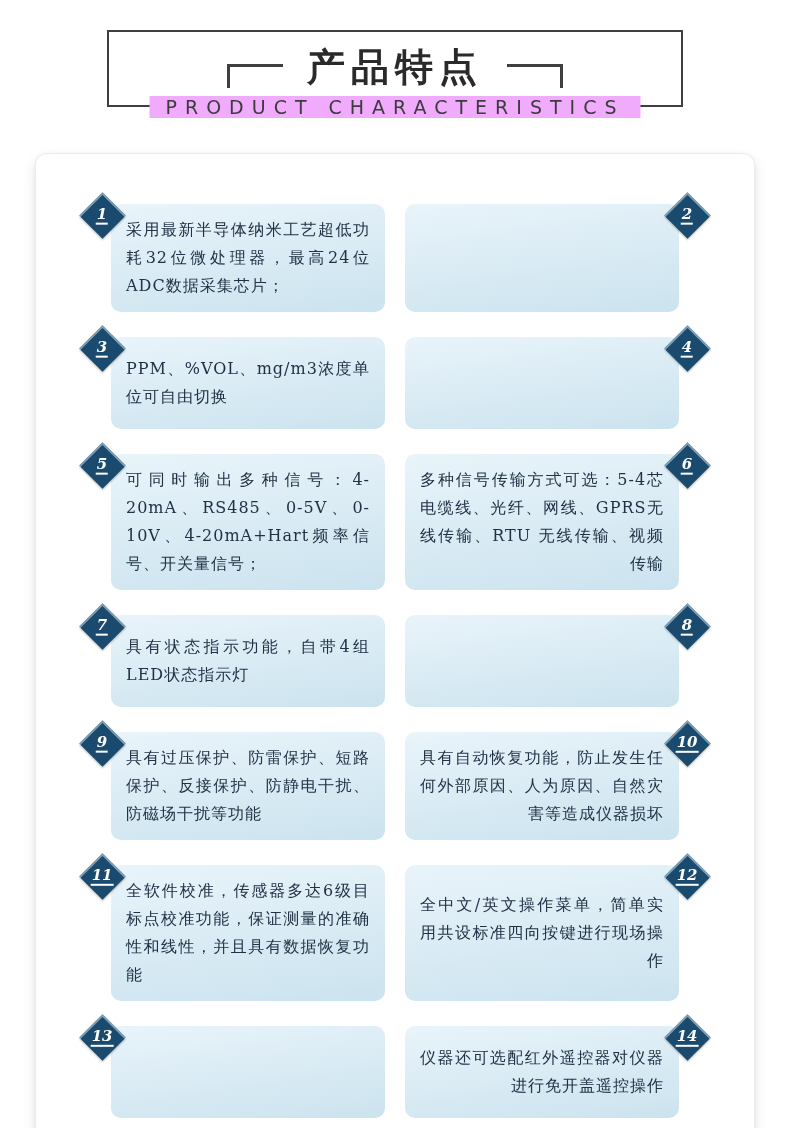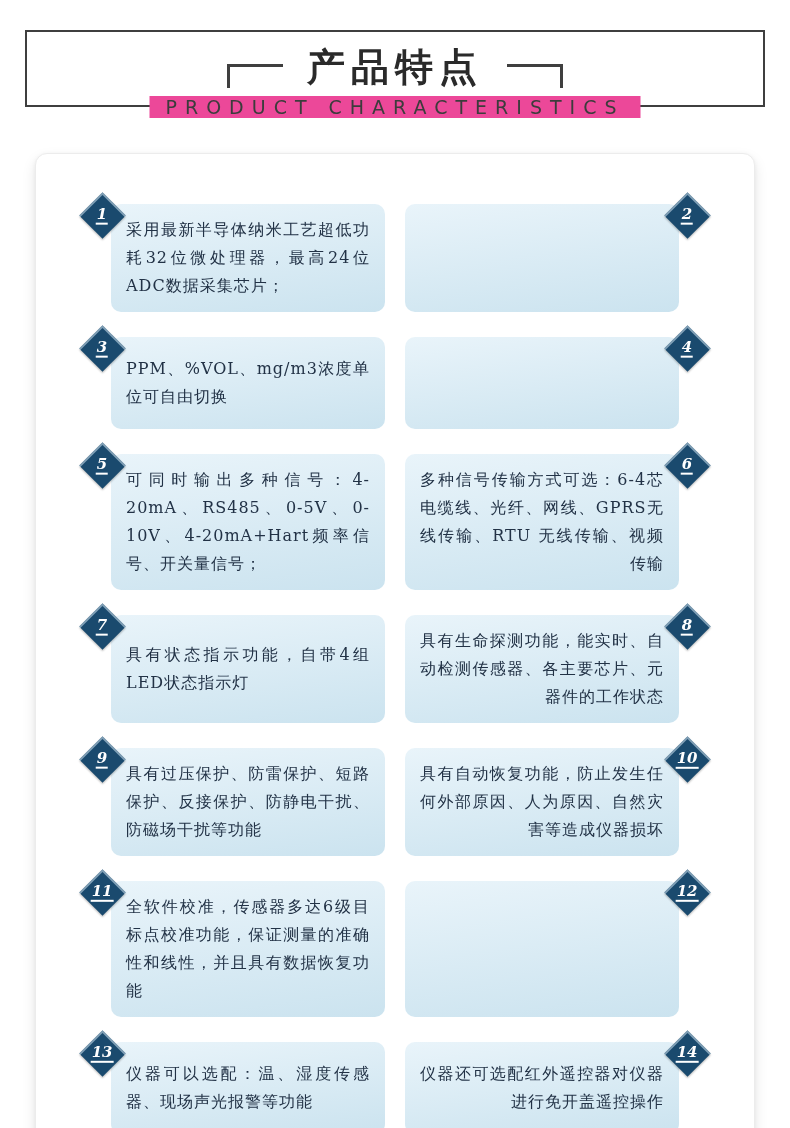--- a/index.html
+++ b/index.html
@@ -11,39 +11,39 @@
   }
   *{box-sizing:border-box;}
   html,body{margin:0;padding:0;}
   body{
     width:790px;height:1128px;background:#ffffff;
     font-family:"DejaVu Sans",sans-serif;overflow:hidden;
   }
 
   
   .header-box{
-    width:740px;height:77px;margin:30px auto 0;
+    width:576px;height:77px;margin:30px auto 0;
     border:2px solid var(--line);
     position:relative;
     display:flex;align-items:center;justify-content:center;gap:18px;
   }
   .bracket{
     width:56px;height:24px;margin-top:14px;flex:0 0 auto;
   }
   .bracket.left{border-top:3px solid var(--line);border-left:3px solid var(--line);}
   .bracket.right{border-top:3px solid var(--line);border-right:3px solid var(--line);}
   .page-title{
     margin:0;padding:0 6px;
     font-size:38px;font-weight:bold;letter-spacing:6px;color:#2a2a2a;
     font-family:"DejaVu Sans",sans-serif;line-height:1;
     transform:translateY(-2px);
   }
   .page-subtitle{
     position:absolute;left:50%;bottom:-2px;transform:translate(-50%,50%);
-    background:#ec4899;padding:0 16px;white-space:nowrap;
+    background:#f0abfc;padding:0 16px;white-space:nowrap;
     font-size:19px;letter-spacing:8px;color:#3c3c3c;font-weight:500;
   }
 
   
   .panel{
     width:720px;margin:46px auto 0;
     background:#ffffff;border:1px solid #ececec;border-radius:12px;
     box-shadow:0 6px 14px rgba(0,0,0,.10),0 1px 4px rgba(0,0,0,.05);
   }
   .grid{
@@ -121,33 +121,32 @@
         <div class="card left">
           <span class="badge">
             <em>5</em>
           </span>
           <p class="txt">可同时输出多种信号：4-20mA、RS485、0-5V、0-10V、4-20mA+Hart频率信号、开关量信号；</p>
         </div>
         <div class="card right">
           <span class="badge">
             <em>6</em>
           </span>
-          <p class="txt">多种信号传输方式可选：6-4芯电缆线、光纤、网线、GPRS无线传输、RTU 无线传输、视频传输</p>
+          <p class="txt">多种信号传输方式可选：5-4芯电缆线、光纤、网线、GPRS无线传输、RTU 无线传输、视频传输</p>
         </div>
         <div class="card left">
           <span class="badge">
             <em>7</em>
           </span>
           <p class="txt">具有状态指示功能，自带4组LED状态指示灯</p>
         </div>
         <div class="card right">
           <span class="badge">
             <em>8</em>
           </span>
-          <p class="txt">具有生命探测功能，能实时、自动检测传感器、各主要芯片、元器件的工作状态</p>
         </div>
         <div class="card left">
           <span class="badge">
             <em>9</em>
           </span>
           <p class="txt">具有过压保护、防雷保护、短路保护、反接保护、防静电干扰、防磁场干扰等功能</p>
         </div>
         <div class="card right">
           <span class="badge">
             <em>10</em>
@@ -157,26 +156,26 @@
         <div class="card left">
           <span class="badge">
             <em>11</em>
           </span>
           <p class="txt">全软件校准，传感器多达6级目标点校准功能，保证测量的准确性和线性，并且具有数据恢复功能</p>
         </div>
         <div class="card right">
           <span class="badge">
             <em>12</em>
           </span>
+          <p class="txt">全中文/英文操作菜单，简单实用共设标准四向按键进行现场操作</p>
         </div>
         <div class="card left">
           <span class="badge">
             <em>13</em>
           </span>
-          <p class="txt">仪器可以选配：温、湿度传感器、现场声光报警等功能</p>
         </div>
         <div class="card right">
           <span class="badge">
             <em>14</em>
           </span>
           <p class="txt">仪器还可选配红外遥控器对仪器进行免开盖遥控操作</p>
         </div>
       </div>
   </div>
 

